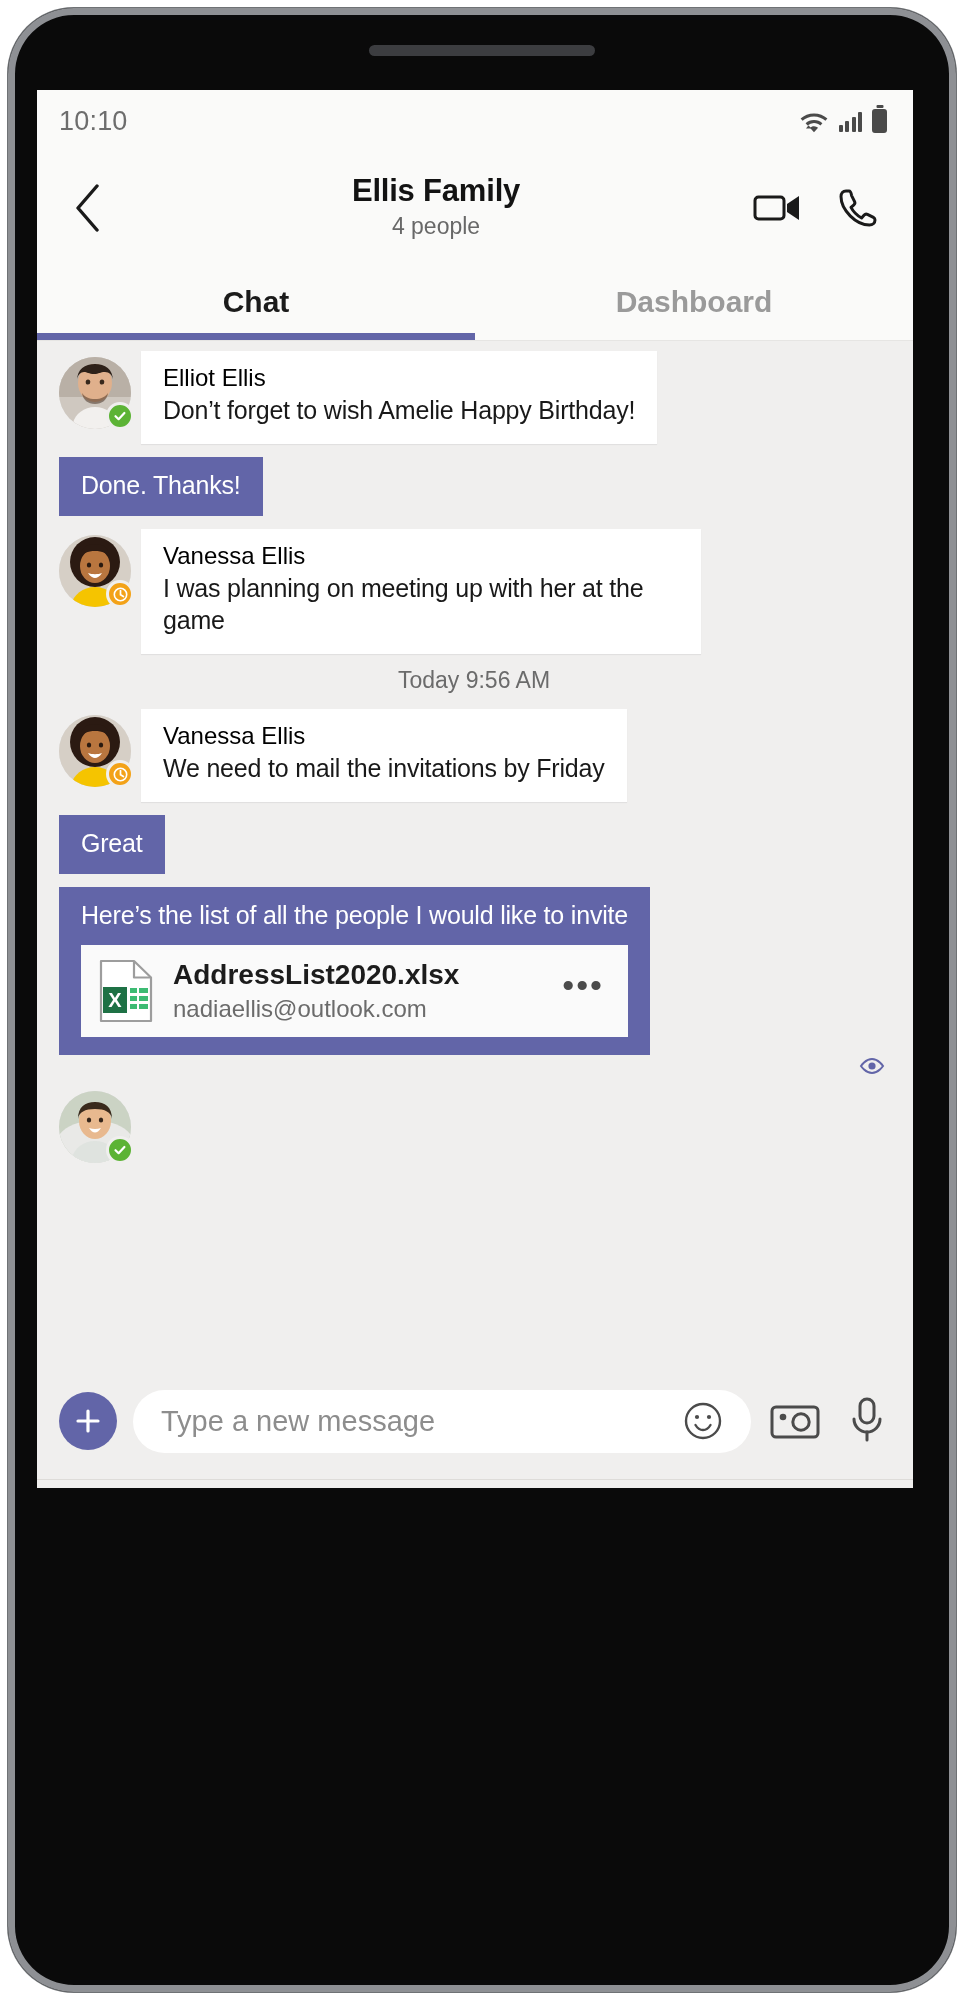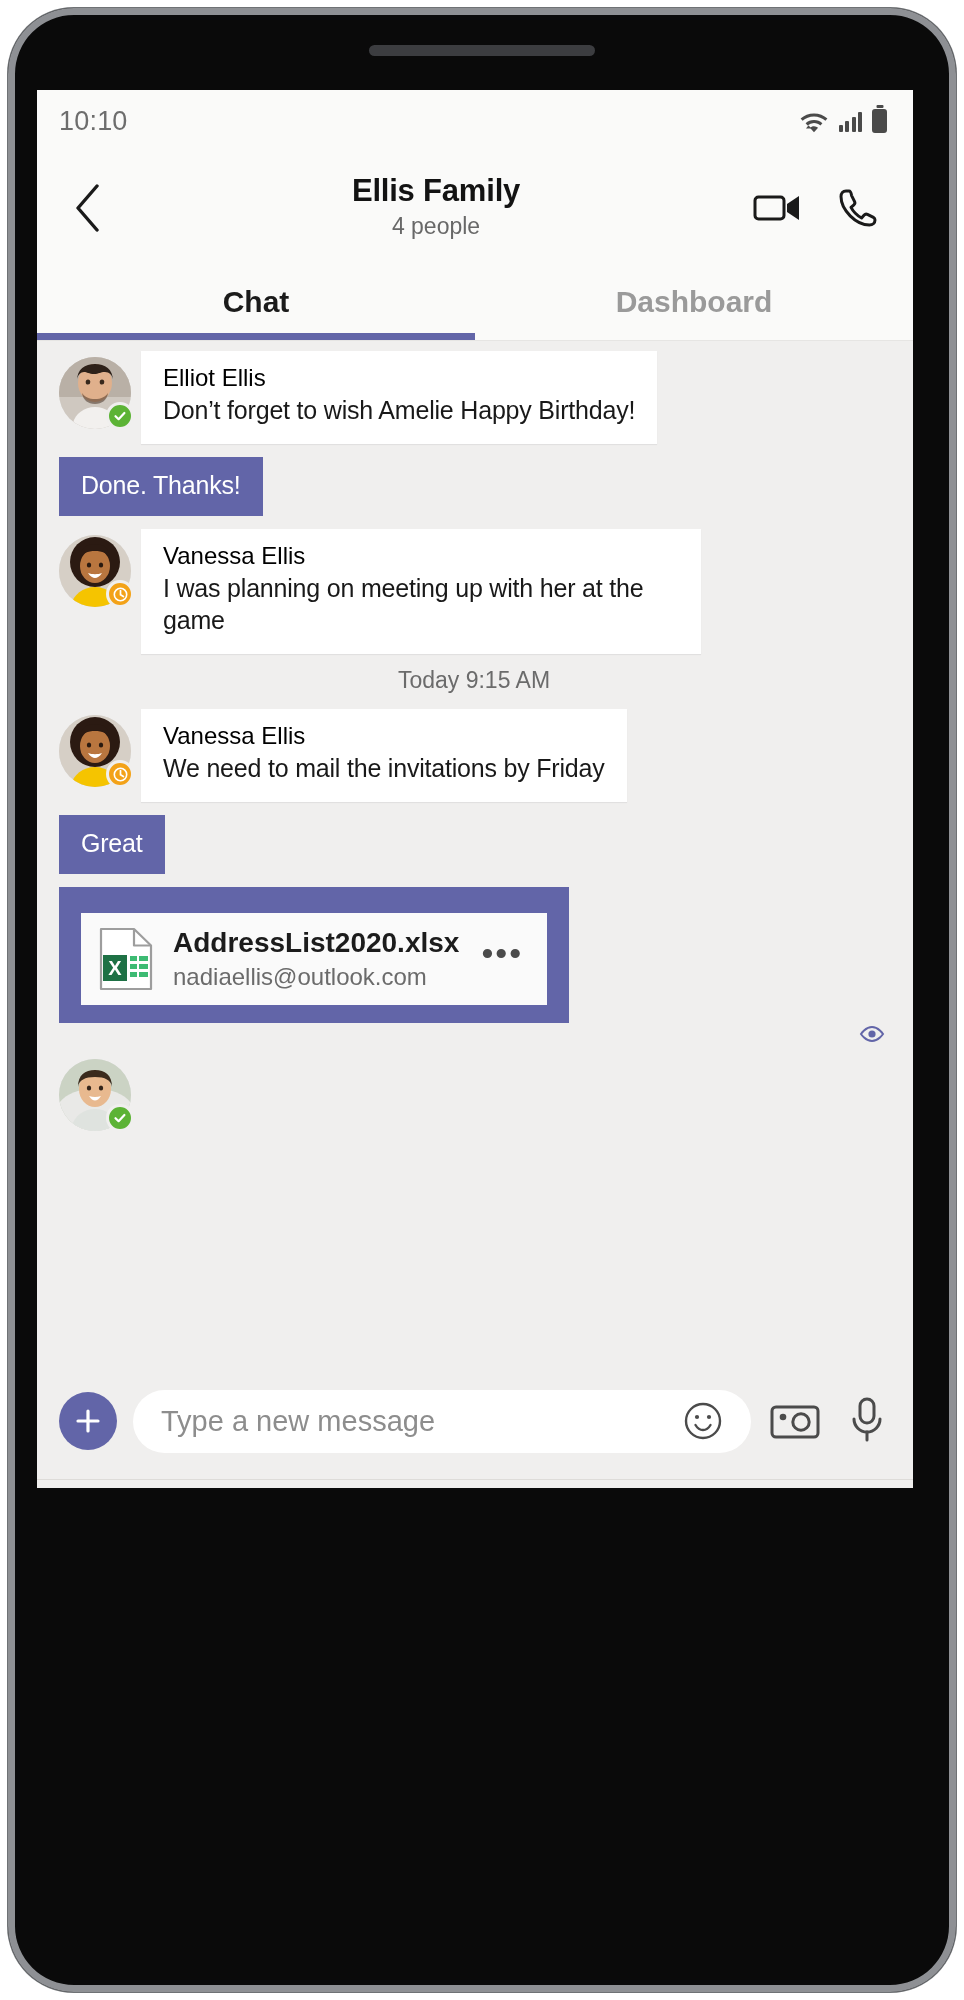--- a/index.html
+++ b/index.html
@@ -247,21 +247,21 @@
               <path d="M7.5 3.6 V7.7 L10.4 9.5" fill="none" stroke="#fff" stroke-width="1.7" stroke-linecap="round"></path>
             </svg>
           </div>
         </div>
         <div class="bubble-in">
           <div class="sender-name">Vanessa Ellis</div>
           <div class="msg-text">I was planning on meeting up with her at the game</div>
         </div>
       </div>
 
-      <div class="timestamp-row">Today 9:15 AM</div>
+      <div class="timestamp-row">Today 9:56 AM</div>
 
       <div class="msg-row">
         <div class="avatar-wrap">
           <div class="avatar">
             <svg width="72" height="72" viewBox="0 0 72 72">
               <rect width="72" height="72" fill="#d6cfc6"></rect>
               <circle cx="36" cy="27" r="25" fill="#2b1a12"></circle>
               <ellipse cx="36" cy="31" rx="15" ry="17" fill="#b9763f"></ellipse>
               <path d="M21 24c0-10 6-15 15-15s15 5 15 15c-2-6-8-8-15-8s-13 2-15 8z" fill="#2b1a12"></path>
               <ellipse cx="30" cy="30" rx="2.2" ry="2.5" fill="#2a1a10"></ellipse>
@@ -284,20 +284,21 @@
       </div>
 
       <div class="msg-row out">
         <div class="bubble-out">
           <div class="msg-text">Great</div>
         </div>
       </div>
 
       <div class="msg-row out" style="margin-bottom:6px;">
         <div class="bubble-out" style="max-width:600px;padding-bottom:16px;">
+          <div class="msg-text">Here’s the list of all the people I would like to invite</div>
           <div class="file-card">
             <span class="file-icon">
               <svg width="58" height="64" viewBox="0 0 58 64">
                 <path d="M4 2h33l17 16.5V62H4Z" fill="#ffffff" stroke="#9d9d9d" stroke-width="2.2" stroke-linejoin="round"></path>
                 <path d="M37 2v16.5h17" fill="none" stroke="#9d9d9d" stroke-width="2.2" stroke-linejoin="round"></path>
                 <rect x="6" y="28" width="24" height="26" fill="#1e7145"></rect>
                 <text x="18" y="48" font-family="'Liberation Sans',sans-serif" font-size="20" font-weight="bold" fill="#ffffff" text-anchor="middle">X</text>
                 <rect x="33" y="29" width="7" height="5" fill="#3dbb73"></rect>
                 <rect x="42" y="29" width="9" height="5" fill="#3dbb73"></rect>
                 <rect x="33" y="37" width="7" height="5" fill="#3dbb73"></rect>

